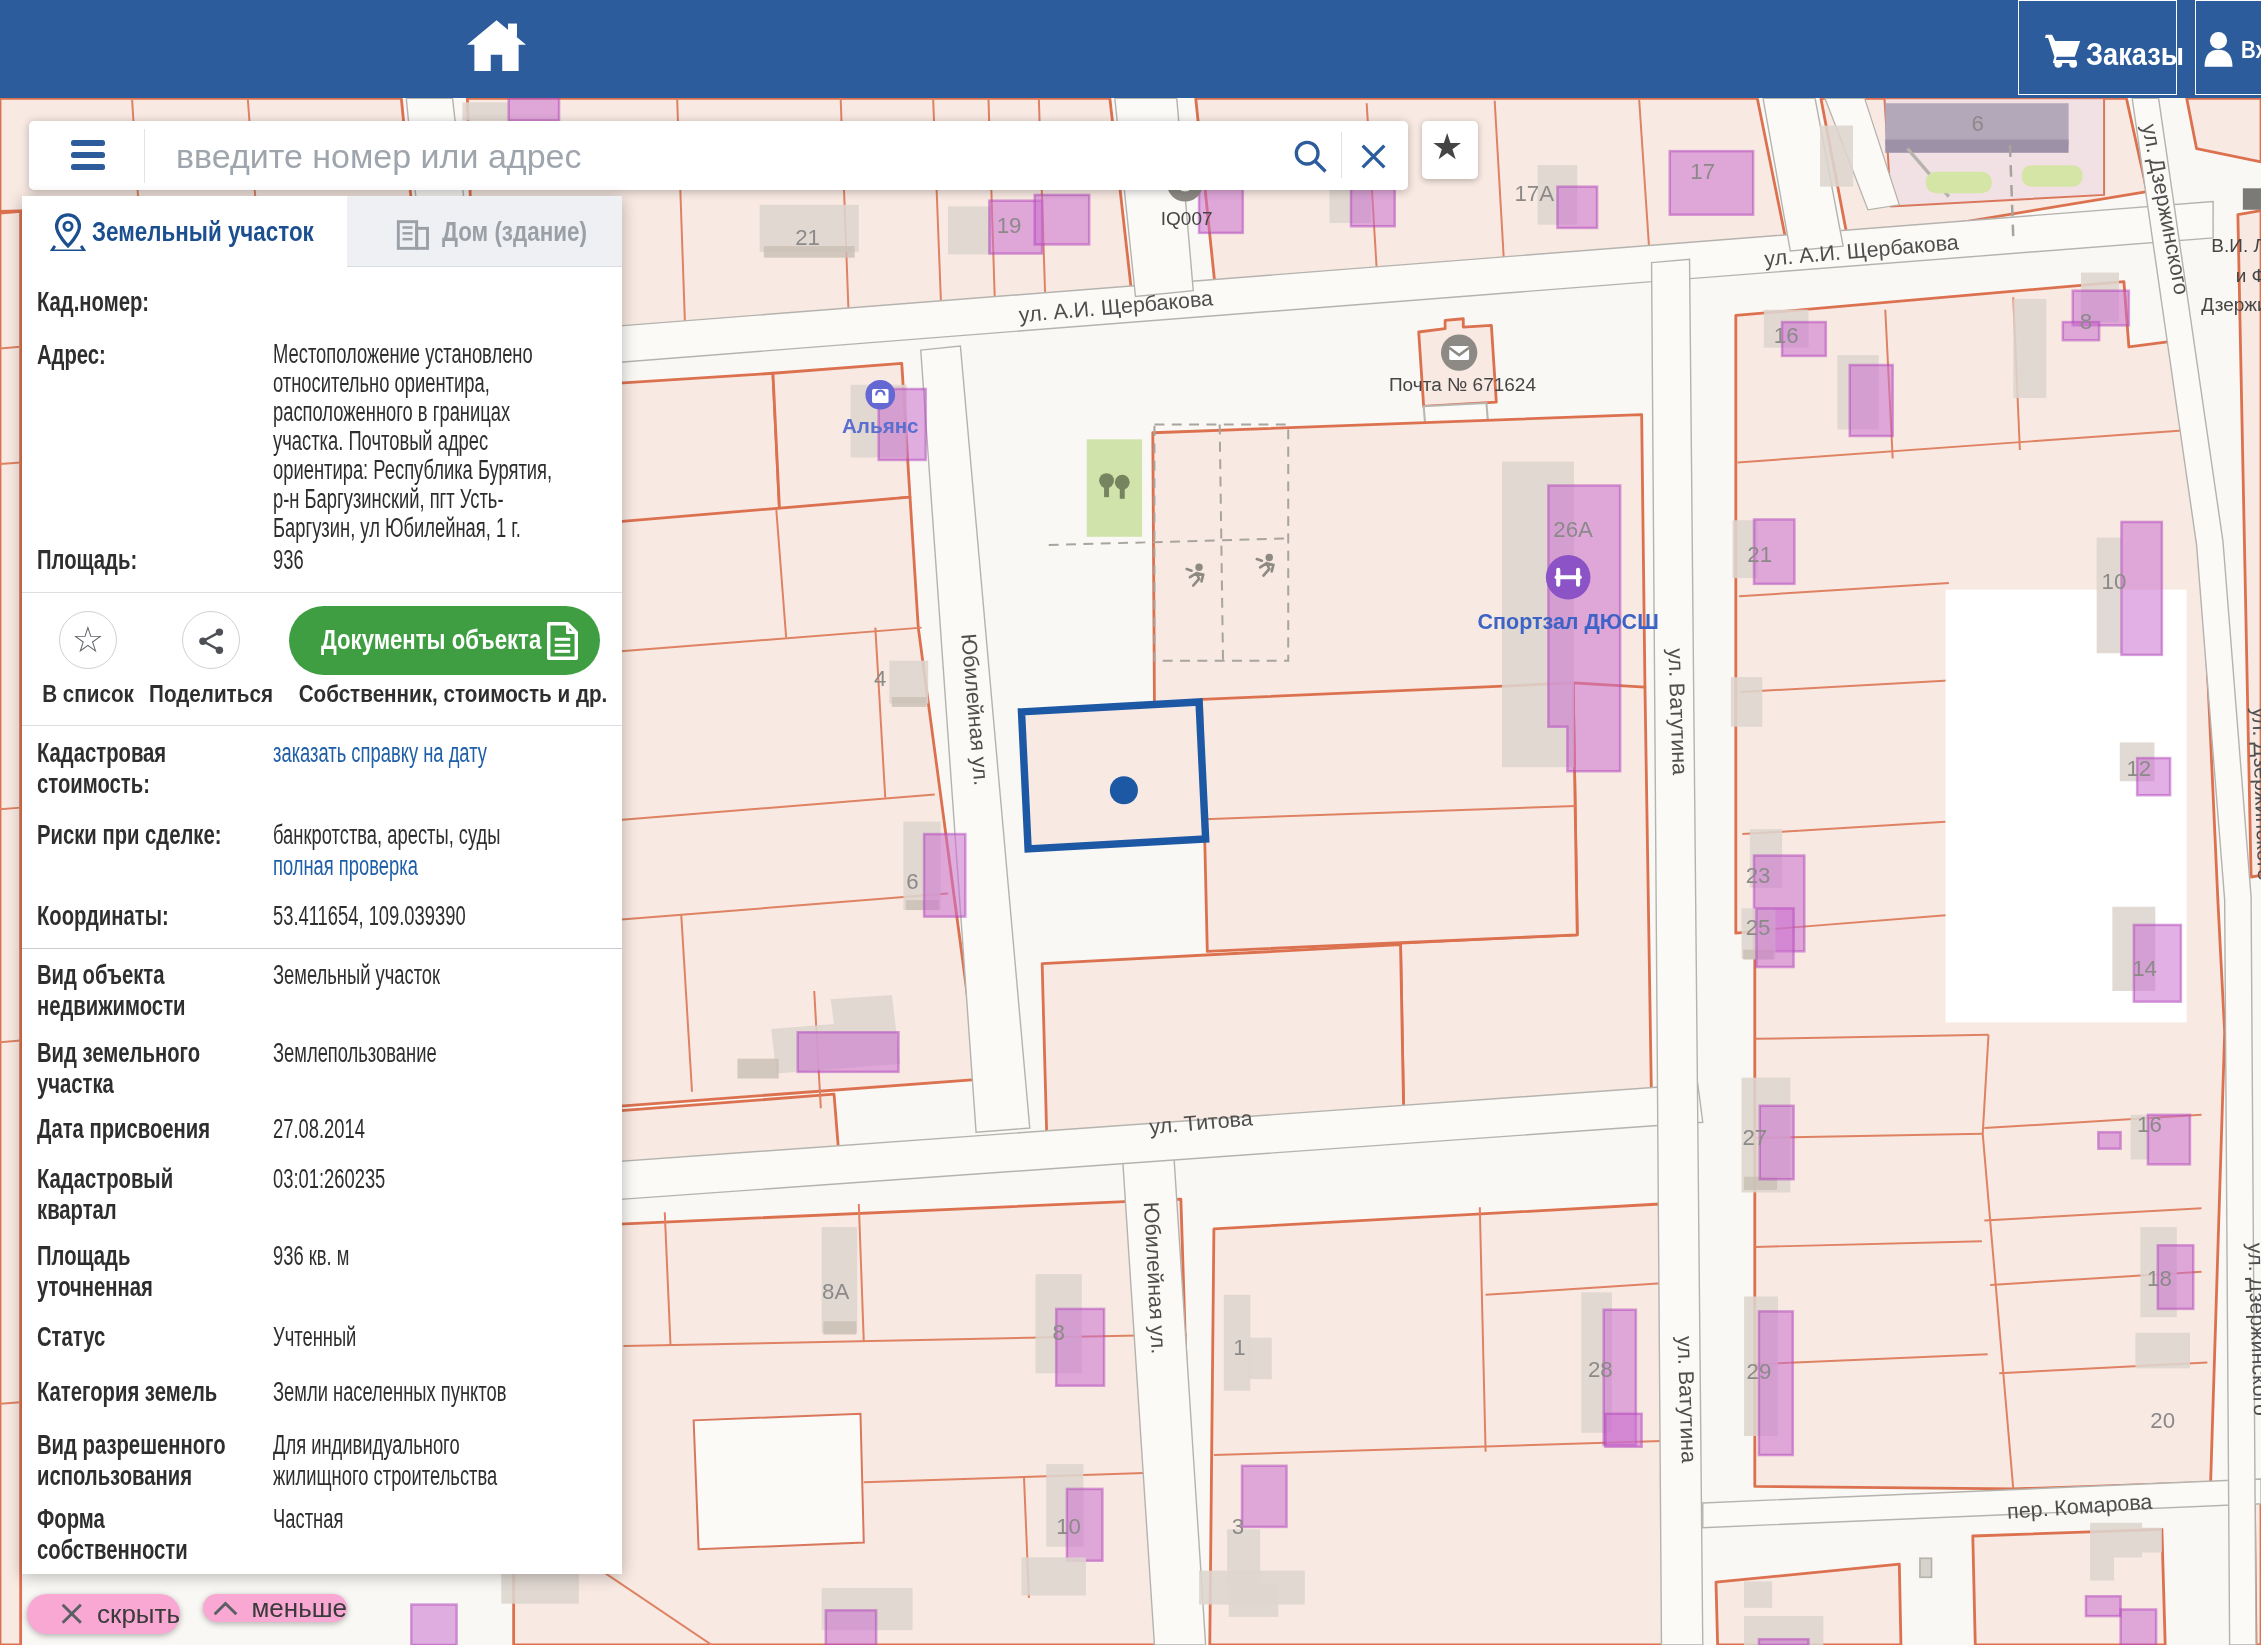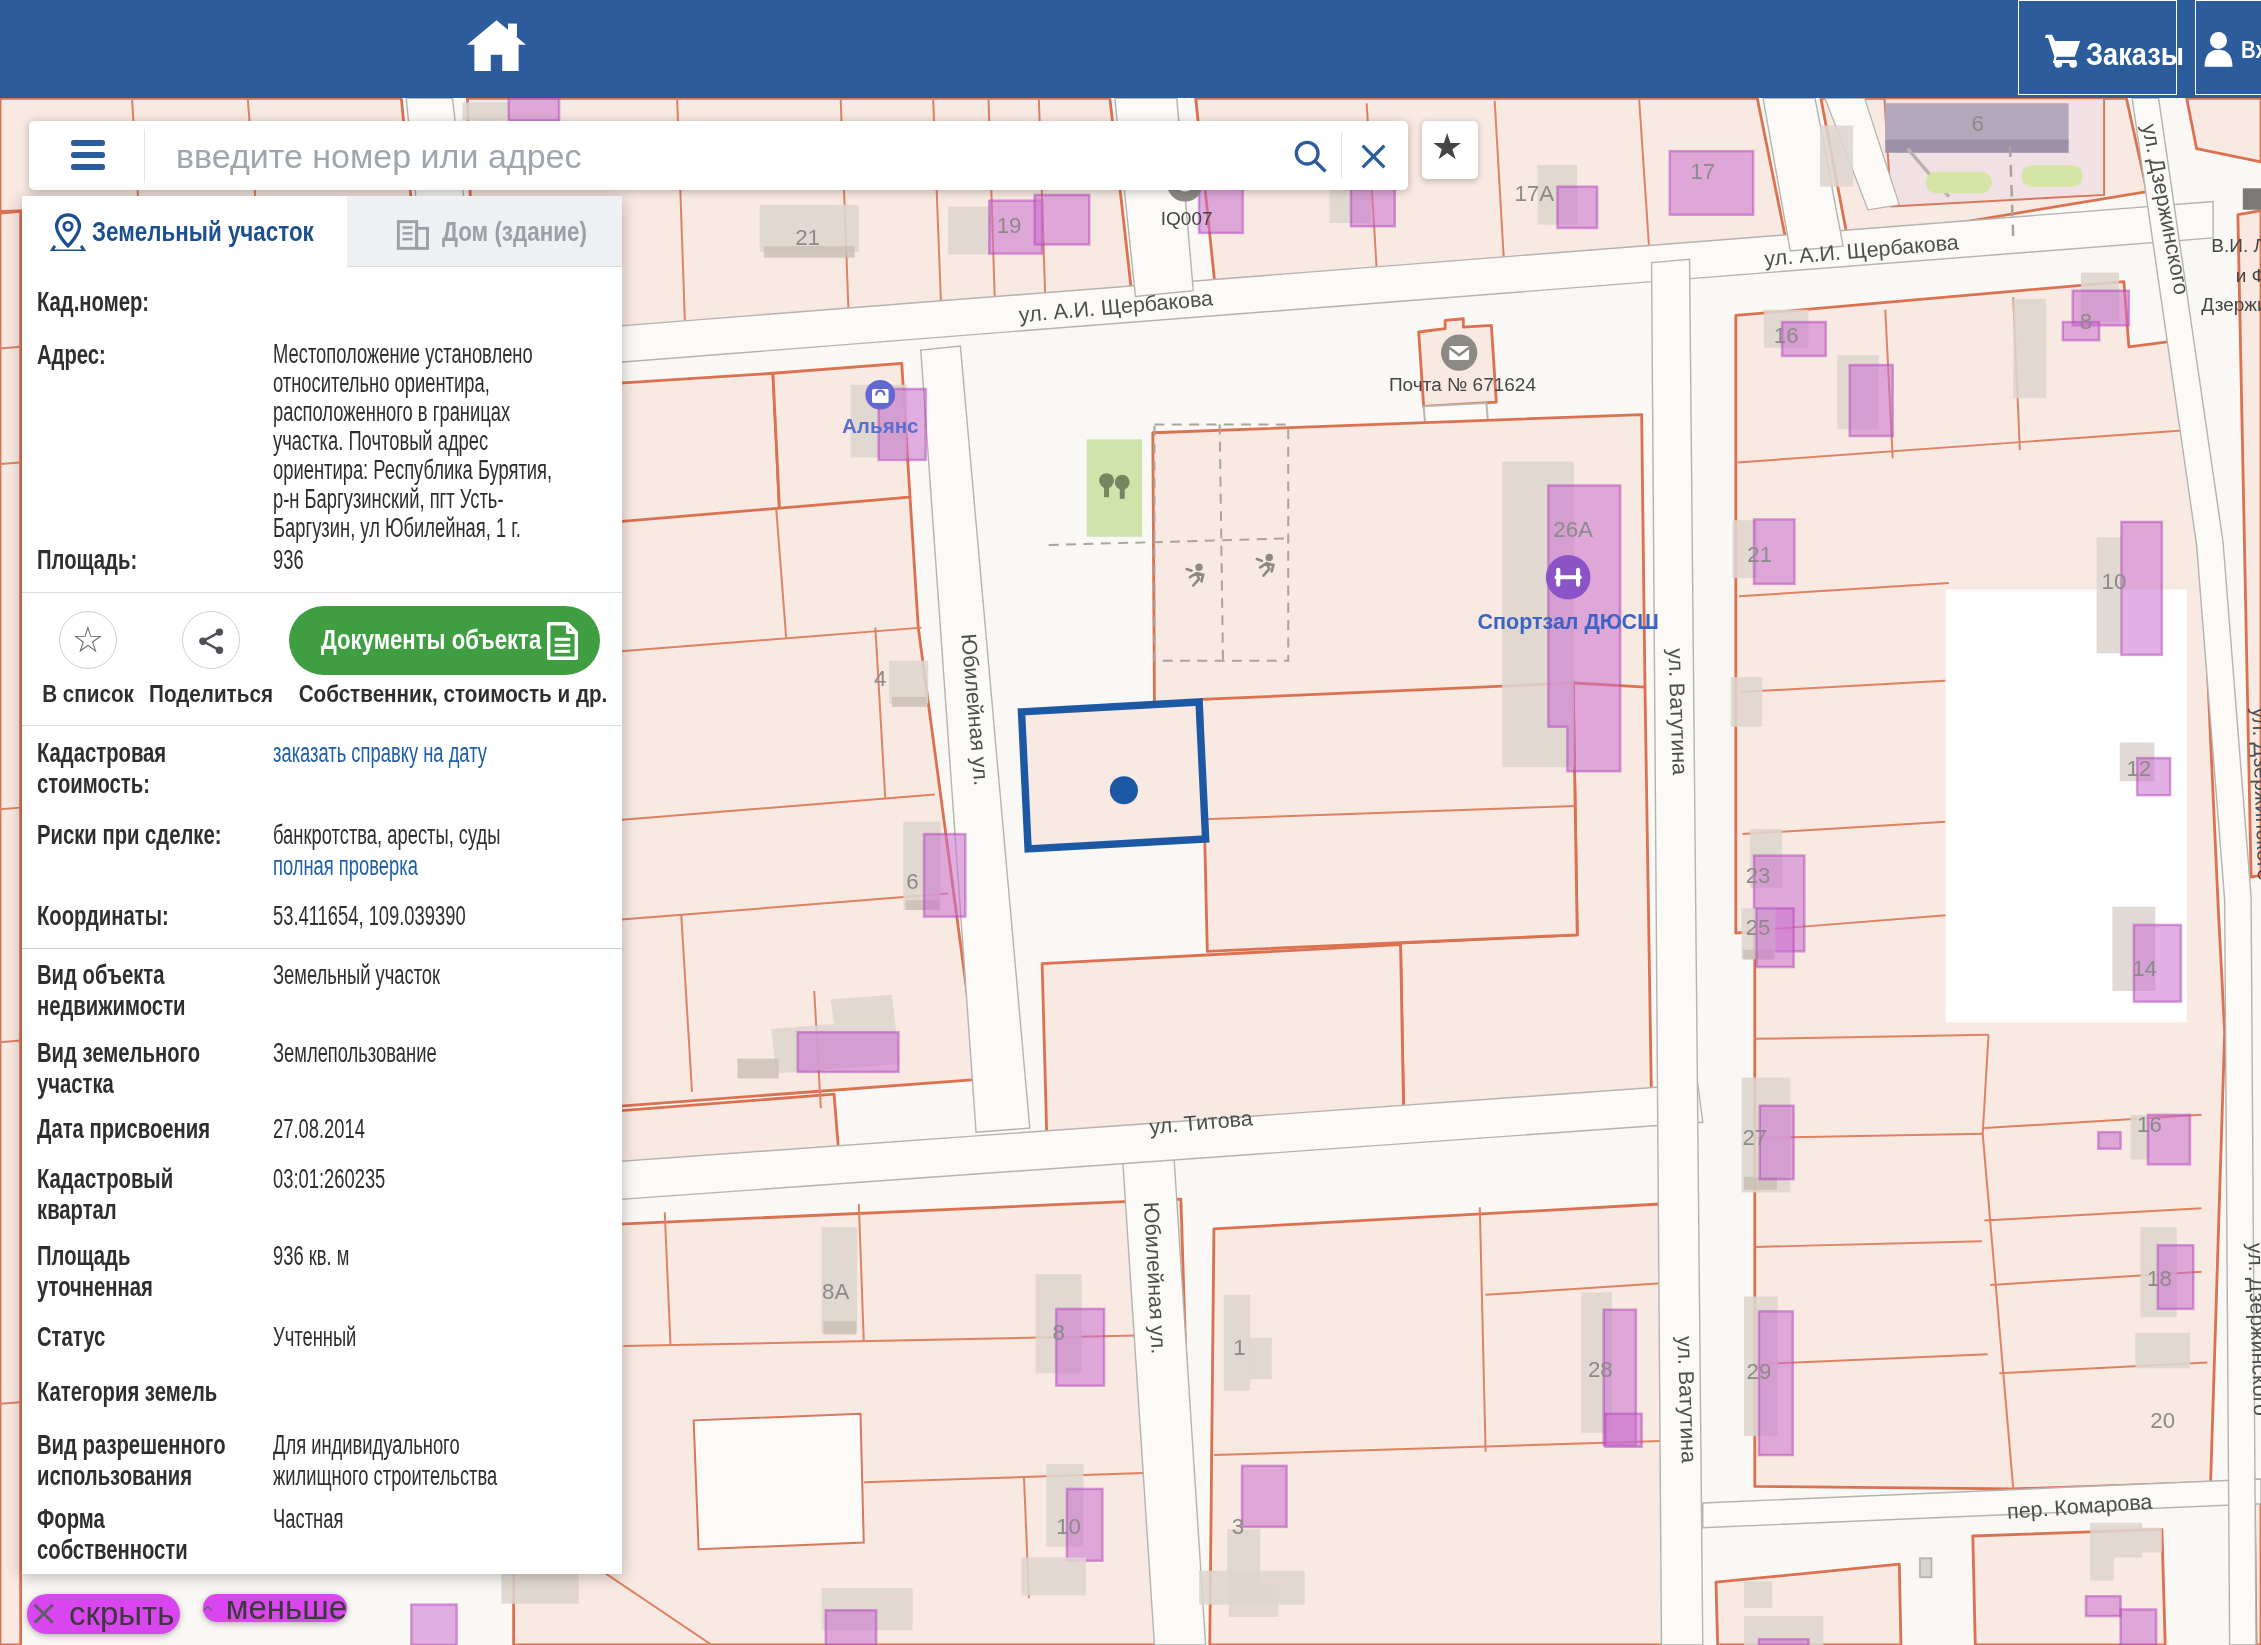--- a/index.html
+++ b/index.html
@@ -4,21 +4,21 @@
 html,body{margin:0;padding:0}
 #pg{position:relative;width:2261px;height:1645px;overflow:hidden;background:#faf8f5;font-family:"Liberation Sans",sans-serif}
 #map{position:absolute;left:0;top:0}
 .lb{position:absolute;width:330px;font-weight:bold;font-size:27px;line-height:31px;color:#2e2e2e}
 .vl{position:absolute;left:273px;width:512px;font-size:27px;line-height:31px;color:#2e2e2e}
 .lb>span,.vl>span{display:inline-block;transform-origin:0 0;white-space:pre}
 .lb>span{transform:scaleX(.75)}
 .vl>span{transform:scaleX(.68)}
 .lk{color:#1f5fa8}
 .dv{position:absolute;left:22px;width:600px;height:0;border-top:1.7px solid #dcdfe2}
-.pill{position:absolute;background:#d946ef;border-radius:21.5px;box-shadow:0 1.7px 6.6px rgba(0,0,0,.3);color:#3a3a3a;font-size:33px;display:flex;align-items:center;justify-content:center}
+.pill{position:absolute;background:#f9a8d4;border-radius:21.5px;box-shadow:0 1.7px 6.6px rgba(0,0,0,.3);color:#3a3a3a;font-size:26px;display:flex;align-items:center;justify-content:flex-end}
 </style></head>
 <body>
 <div id="pg">
 <svg id="map" width="2261" height="1645" viewBox="0 0 2738 1992">
 <style>
 .p{fill:#f8e9e2;stroke:#dc7150;stroke-width:3.4;stroke-linejoin:round}
 .pl{fill:none;stroke:#de8263;stroke-width:2.4;stroke-linejoin:round}
 .st{fill:#fbfaf7;stroke:#b5b3ae;stroke-width:1.7}
 .gb{fill:#ddd5ce;fill-opacity:.88}
 .g2{fill:#c9bfb4;fill-opacity:.8}
@@ -418,20 +418,21 @@
 <div class="vl" style="top:1038px"><span>Землепользование</span></div>
 <div class="lb" style="left:37px;top:1114px"><span>Дата присвоения</span></div>
 <div class="vl" style="top:1114px"><span>27.08.2014</span></div>
 <div class="lb" style="left:37px;top:1164px"><span>Кадастровый<br>квартал</span></div>
 <div class="vl" style="top:1164px"><span>03:01:260235</span></div>
 <div class="lb" style="left:37px;top:1241px"><span>Площадь<br>уточненная</span></div>
 <div class="vl" style="top:1241px"><span>936 кв. м</span></div>
 <div class="lb" style="left:37px;top:1322px"><span>Статус</span></div>
 <div class="vl" style="top:1322px"><span>Учтенный</span></div>
 <div class="lb" style="left:37px;top:1377px"><span>Категория земель</span></div>
+<div class="vl" style="top:1377px"><span>Земли населенных пунктов</span></div>
 <div class="lb" style="left:37px;top:1430px"><span>Вид разрешенного<br>использования</span></div>
 <div class="vl" style="top:1430px"><span>Для индивидуального<br>жилищного строительства</span></div>
 <div class="lb" style="left:37px;top:1504px"><span>Форма<br>собственности</span></div>
 <div class="vl" style="top:1504px"><span>Частная</span></div>
 
 <div class="pill" style="left:27px;top:1594px;width:153px;height:40px">
 <svg width="21.5" height="21.5" viewBox="0 0 26 26" style="margin-right:15px">
         <path d="M2,2 L24,24 M24,2 L2,24" stroke="#5a5f64" stroke-width="3.5"></path>
       </svg>скрыть</div>
 <div class="pill" style="left:203px;top:1594px;width:144px;height:28px">

